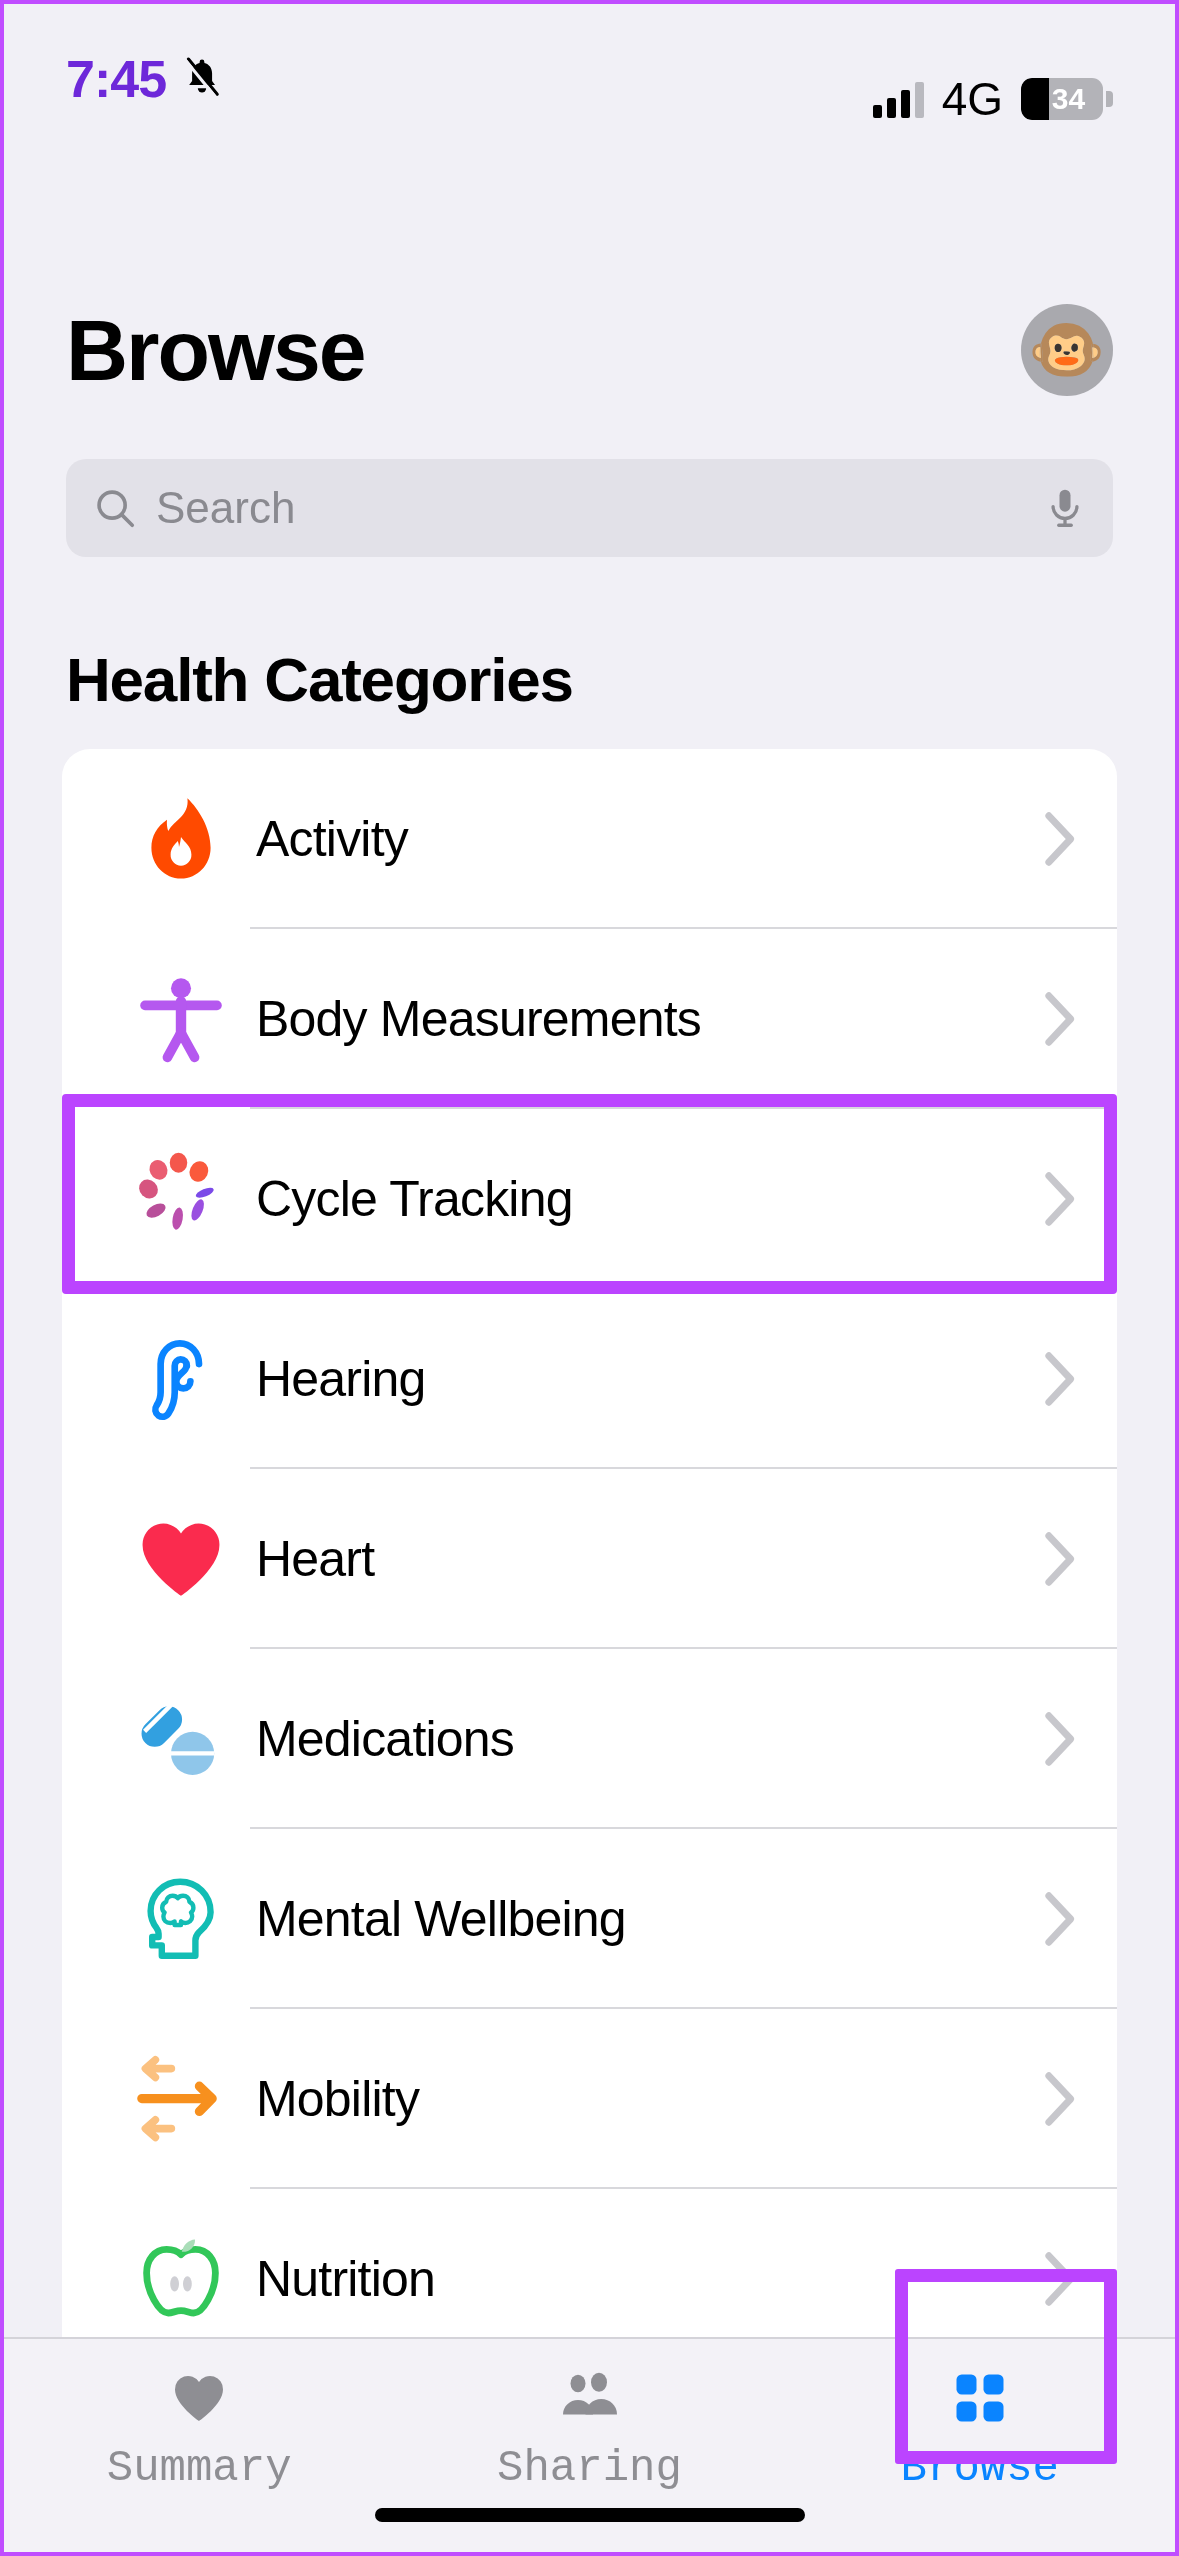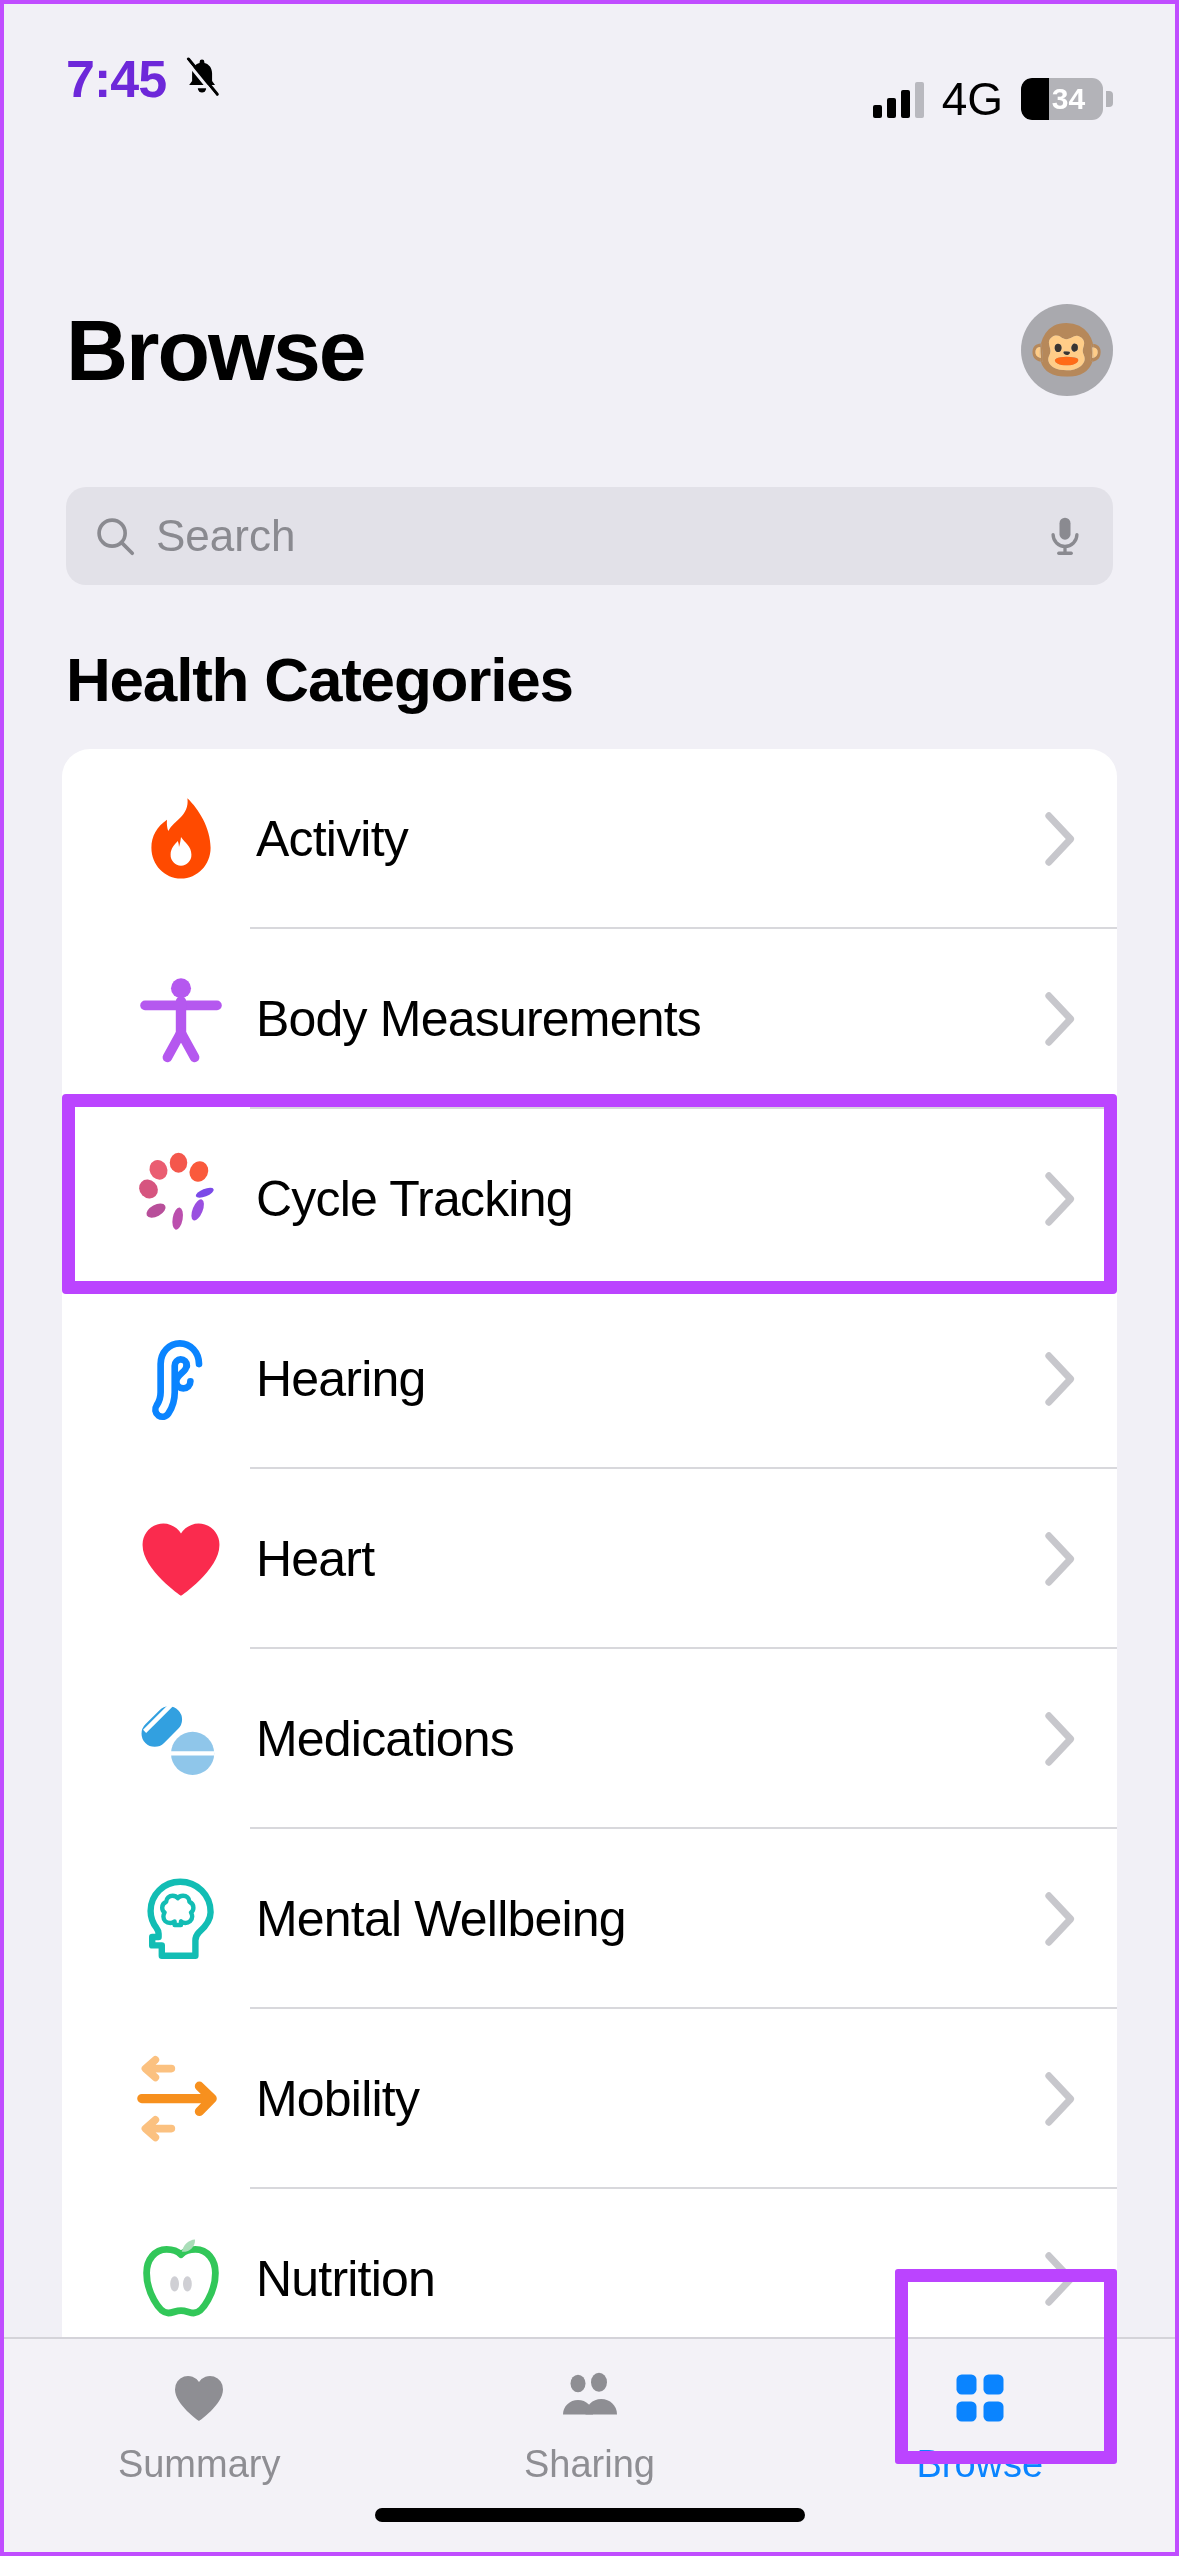--- a/index.html
+++ b/index.html
@@ -69,21 +69,21 @@
     width:92px; height:92px; border-radius:50%;
     background:#a9a9ae;
     display:flex; align-items:center; justify-content:center;
     font-size:62px; line-height:1;
   }
 
   
   .search {
     position:absolute; top:455px; left:62px; right:62px;
     height:98px; background:#e2e1e8; border-radius:20px;
-    display:flex; align-items:center; padding:0 26px; gap:18px;margin-top:28px;
+    display:flex; align-items:center; padding:0 26px; gap:18px;
   }
   .search .placeholder {
     flex:1; font-size:44px; color:#8a8a90;
   }
   .ic-search, .ic-mic { flex:0 0 auto; display:flex; }
 
   
   .section-title {
     position:absolute; top:640px; left:62px;
     font-size:62px; font-weight:700; color:#000; letter-spacing:-1.2px;
@@ -133,21 +133,21 @@
   .tabbar {
     position:absolute; left:0; right:0; bottom:0; height:215px;
     background:#f3f2f7;
     border-top:2px solid #d4d3d9;
     display:flex; align-items:flex-start; padding-top:26px;
   }
   .tab {
     flex:1; display:flex; flex-direction:column;
     align-items:center; gap:12px;
   }
-  .tab .tlabel { font-size:38px; color:#8e8e93; }
+  .tab .tlabel { font-size:44px; color:#8e8e93;font-family:Liberation Mono, monospace; }
   .tab.active .tlabel { color:#0a84ff; }
   .tab .ticon { height:66px; display:flex; align-items:center; justify-content:center; }
 
   .highlight-tab {
     position:absolute; right:58px; bottom:88px;
     width:222px; height:195px;
     border:13px solid #bb44ff;
     border-radius:3px;
     pointer-events:none;
     z-index:6;

